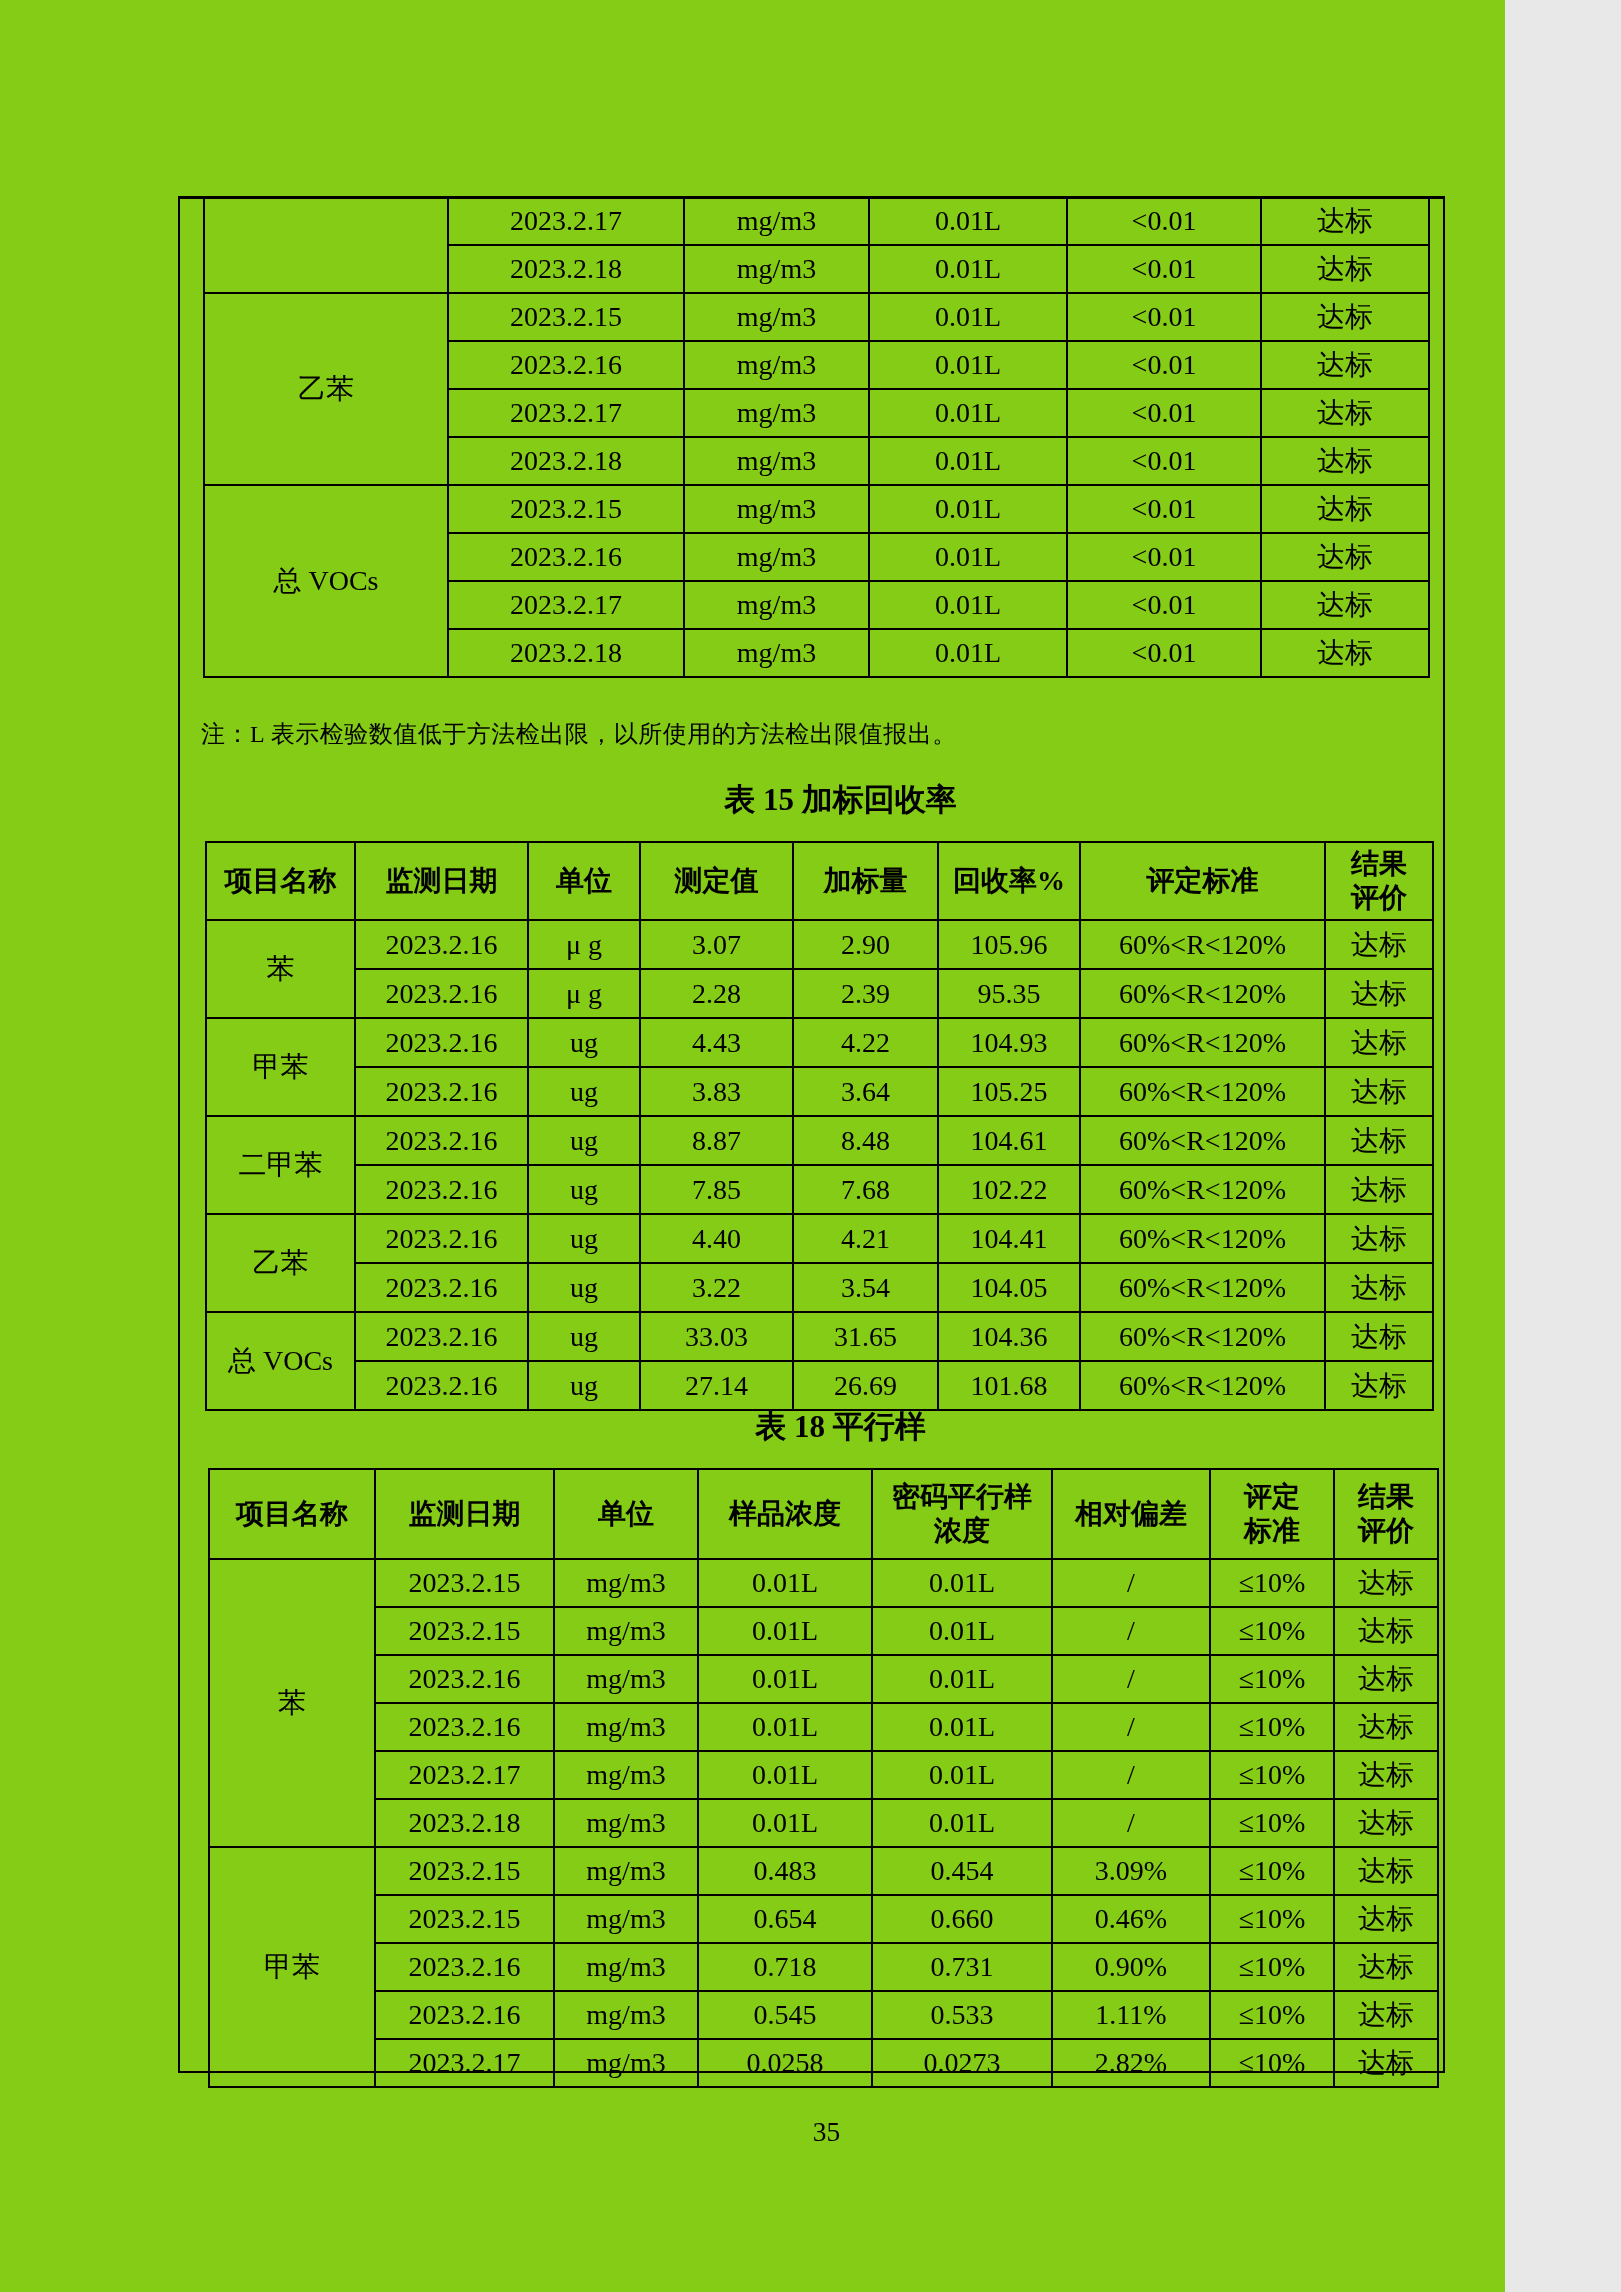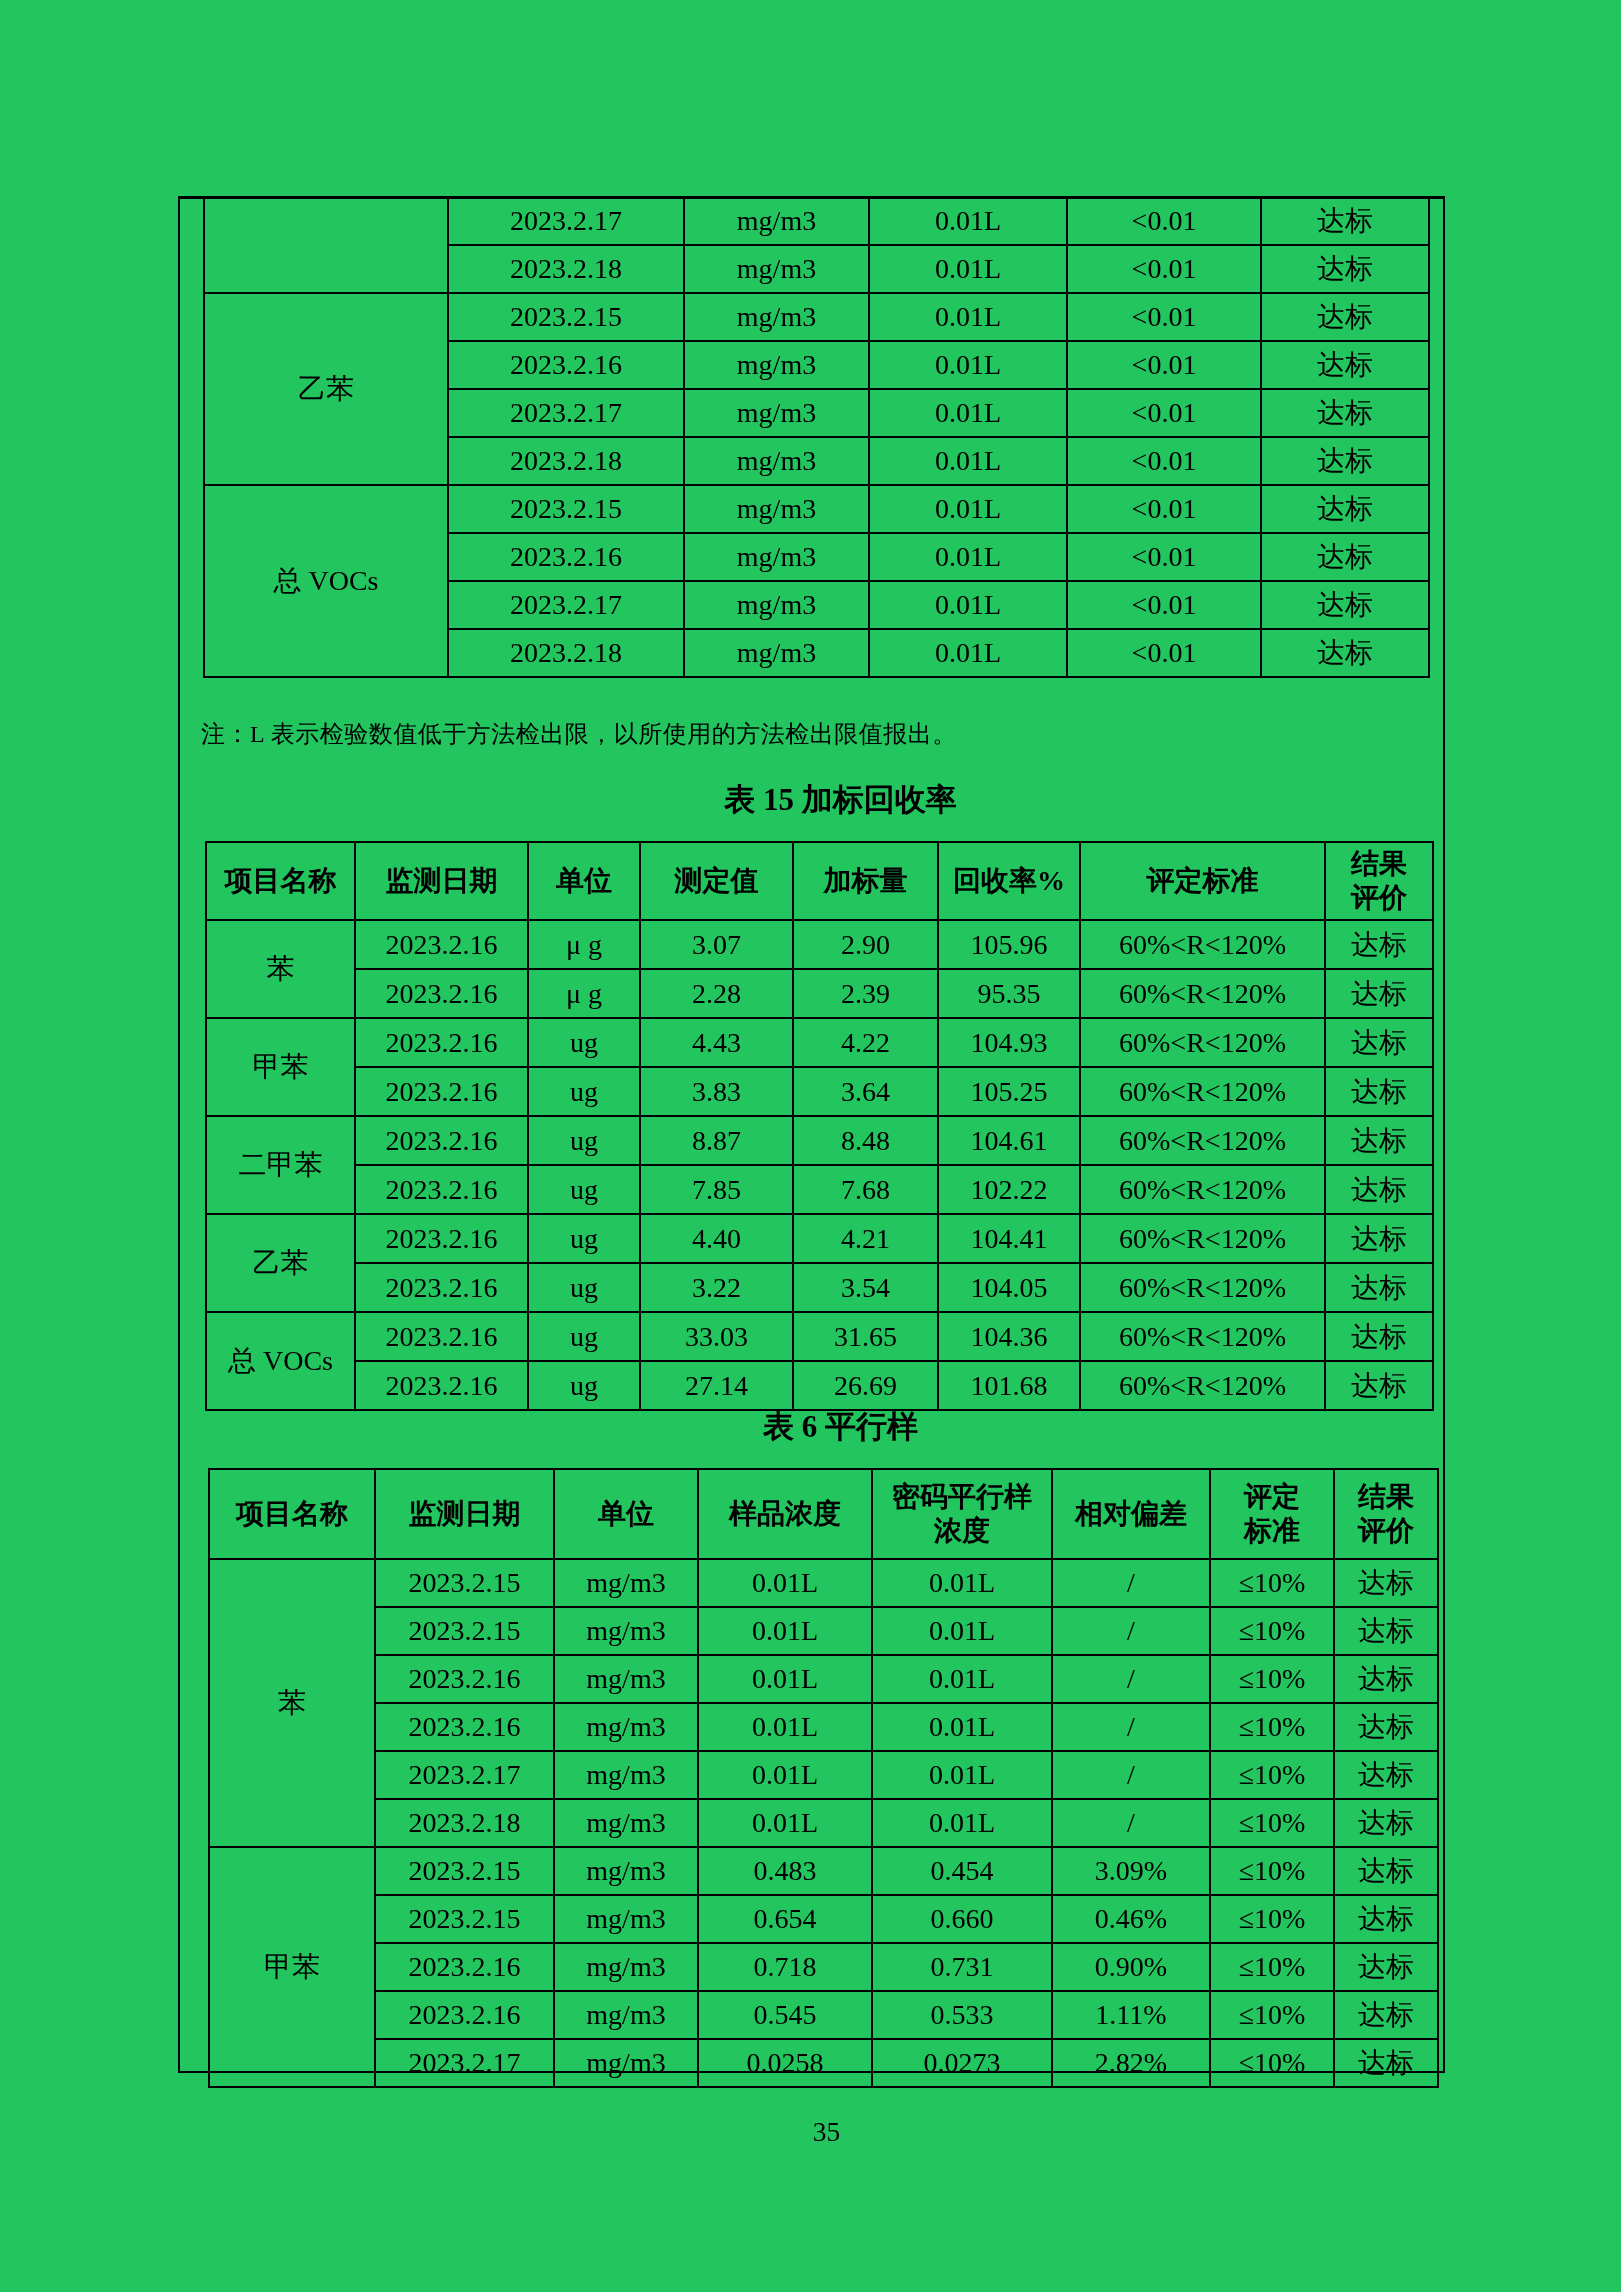--- a/index.html
+++ b/index.html
@@ -1,19 +1,19 @@
 <!DOCTYPE html>
 <html><head>
 <meta charset="utf-8">
 <style>
   html,body{margin:0;padding:0;background:#e8e8e8;}
   .page{
     position:relative;
-    width:1621px;height:2293px;
-    background:#22c55e;
+    width:1505px;height:2293px;
+    background:#84cc16;
     font-family:"Liberation Serif","DejaVu Serif",serif;
     color:#000;
     overflow:hidden;
   }
   .frame{
     position:absolute;
     left:178px;top:196px;
     width:1267px;height:1877px;
     border:2.9px solid #000;
     border-top-width:3.9px;
@@ -278,21 +278,21 @@
         <td>ug</td>
         <td>27.14</td>
         <td>26.69</td>
         <td>101.68</td>
         <td>60%&lt;R&lt;120%</td>
         <td>达标</td>
       </tr>
     </tbody>
   </table>
 
-  <div class="tbl-title title16">表 6 平行样</div>
+  <div class="tbl-title title16">表 18 平行样</div>
 
   <table class="t16">
     <colgroup>
       <col style="width:166px">
         <col style="width:179px">
         <col style="width:144px">
         <col style="width:174px">
       <col style="width:180px">
         <col style="width:158px">
         <col style="width:124px">

